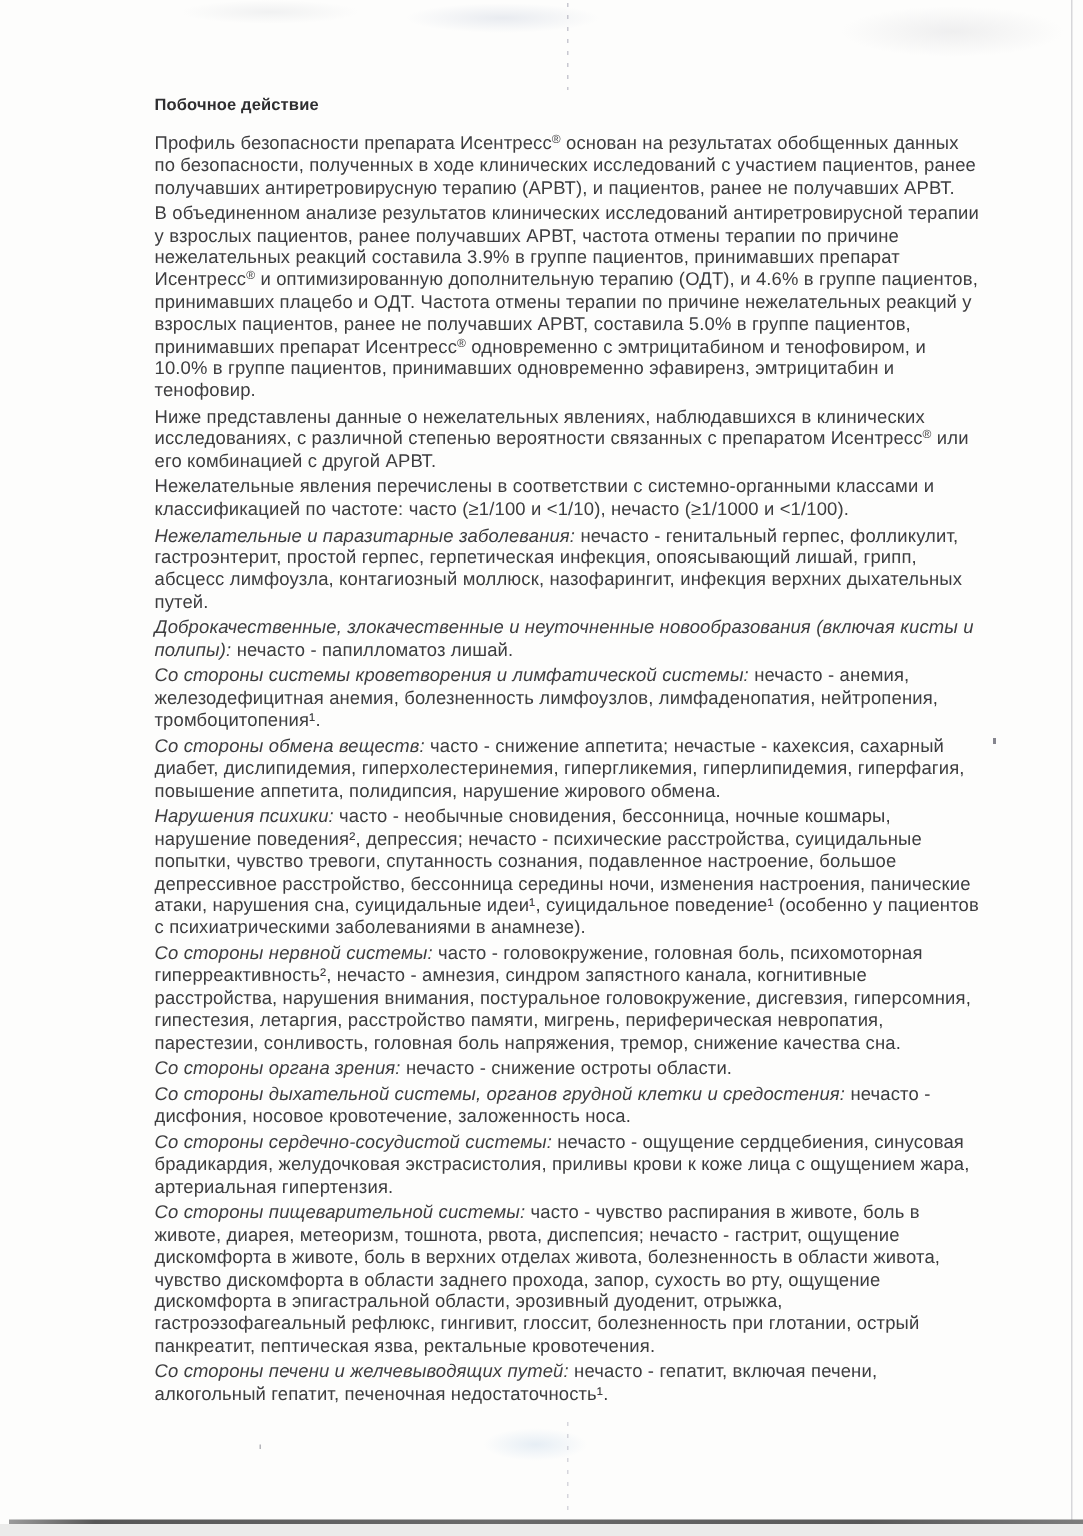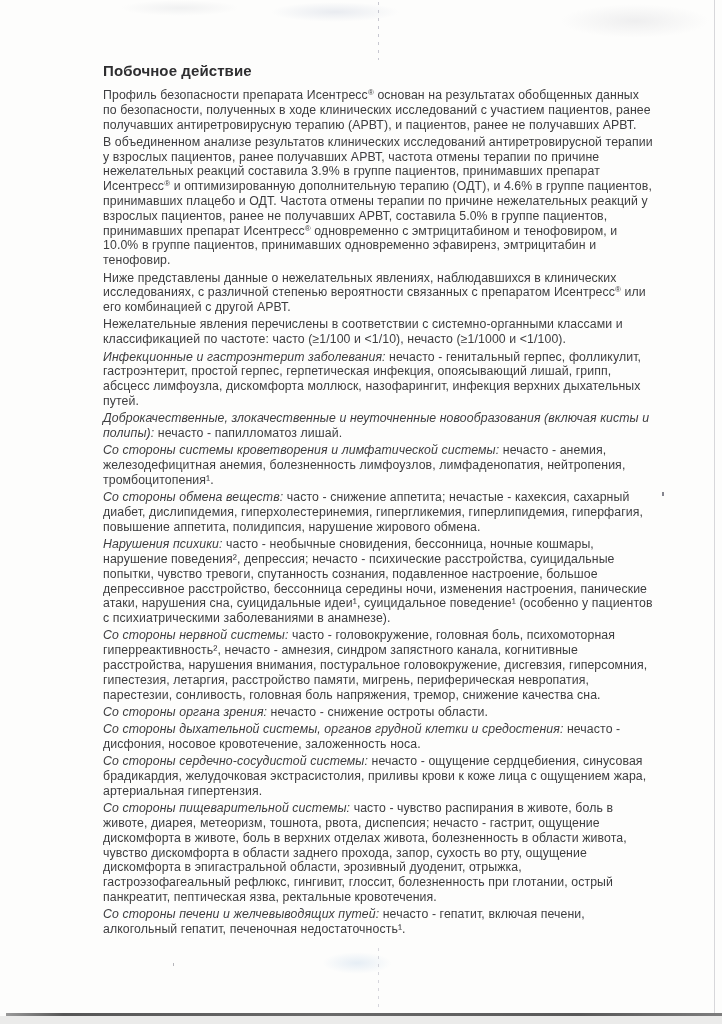--- a/index.html
+++ b/index.html
@@ -15,21 +15,21 @@
     position: absolute;
     left: 103px;
     top: 62px;
     width: 550px;
     color: #3d3d3f;
     font-size: 12.3px;
     line-height: 14.8px;
     letter-spacing: 0.1px;
   }
   h1.heading {
-    font-size: 15px;
+    font-size: 11px;
     line-height: 17px;
     font-weight: bold;
     color: #2e2e30;
     margin: 0 0 9px 0;
   }
   p.para { margin: 0 0 2.5px 0; }
   p.para i { font-style: italic; }
   .content sup { font-size: 8px; line-height: 0; vertical-align: 4px; }
 
   
@@ -73,21 +73,21 @@
   <div class="speck speck-a"></div>
   <div class="speck speck-b"></div>
 
   <div class="content">
     <h1 class="heading">Побочное действие</h1>
 
     <p class="para"><i></i><span class="rich">Профиль безопасности препарата Исентресс<sup>®</sup> основан на результатах обобщенных данных по безопасности, полученных в ходе клинических исследований с участием пациентов, ранее получавших антиретровирусную терапию (АРВТ), и пациентов, ранее не получавших АРВТ.</span></p>
     <p class="para"><i></i><span class="rich">В объединенном анализе результатов клинических исследований антиретровирусной терапии у взрослых пациентов, ранее получавших АРВТ, частота отмены терапии по причине нежелательных реакций составила 3.9% в группе пациентов, принимавших препарат Исентресс<sup>®</sup> и оптимизированную дополнительную терапию (ОДТ), и 4.6% в группе пациентов, принимавших плацебо и ОДТ. Частота отмены терапии по причине нежелательных реакций у взрослых пациентов, ранее не получавших АРВТ, составила 5.0% в группе пациентов, принимавших препарат Исентресс<sup>®</sup> одновременно с эмтрицитабином и тенофовиром, и 10.0% в группе пациентов, принимавших одновременно эфавиренз, эмтрицитабин и тенофовир.</span></p>
     <p class="para"><i></i><span class="rich">Ниже представлены данные о нежелательных явлениях, наблюдавшихся в клинических исследованиях, с различной степенью вероятности связанных с препаратом Исентресс<sup>®</sup> или его комбинацией с другой АРВТ.</span></p>
     <p class="para"><i></i><span class="rich">Нежелательные явления перечислены в соответствии с системно-органными классами и классификацией по частоте: часто (≥1/100 и &lt;1/10), нечасто (≥1/1000 и &lt;1/100).</span></p>
-    <p class="para"><i>Инфекционные и гастроэнтерит заболевания:</i><span class="rich"> нечасто - генитальный герпес, фолликулит, гастроэнтерит, простой герпес, герпетическая инфекция, опоясывающий лишай, грипп, абсцесс лимфоузла, дискомфорта моллюск, назофарингит, инфекция верхних дыхательных путей.</span></p>
+    <p class="para"><i>Нежелательные и паразитарные заболевания:</i><span class="rich"> нечасто - генитальный герпес, фолликулит, гастроэнтерит, простой герпес, герпетическая инфекция, опоясывающий лишай, грипп, абсцесс лимфоузла, контагиозный моллюск, назофарингит, инфекция верхних дыхательных путей.</span></p>
     <p class="para"><i>Доброкачественные, злокачественные и неуточненные новообразования (включая кисты и полипы):</i><span class="rich"> нечасто - папилломатоз лишай.</span></p>
     <p class="para"><i>Со стороны системы кроветворения и лимфатической системы:</i><span class="rich"> нечасто - анемия, железодефицитная анемия, болезненность лимфоузлов, лимфаденопатия, нейтропения, тромбоцитопения¹.</span></p>
     <p class="para"><i>Со стороны обмена веществ:</i><span class="rich"> часто - снижение аппетита; нечастые - кахексия, сахарный диабет, дислипидемия, гиперхолестеринемия, гипергликемия, гиперлипидемия, гиперфагия, повышение аппетита, полидипсия, нарушение жирового обмена.</span></p>
     <p class="para"><i>Нарушения психики:</i><span class="rich"> часто - необычные сновидения, бессонница, ночные кошмары, нарушение поведения², депрессия; нечасто - психические расстройства, суицидальные попытки, чувство тревоги, спутанность сознания, подавленное настроение, большое депрессивное расстройство, бессонница середины ночи, изменения настроения, панические атаки, нарушения сна, суицидальные идеи¹, суицидальное поведение¹ (особенно у пациентов с психиатрическими заболеваниями в анамнезе).</span></p>
     <p class="para"><i>Со стороны нервной системы:</i><span class="rich"> часто - головокружение, головная боль, психомоторная гиперреактивность², нечасто - амнезия, синдром запястного канала, когнитивные расстройства, нарушения внимания, постуральное головокружение, дисгевзия, гиперсомния, гипестезия, летаргия, расстройство памяти, мигрень, периферическая невропатия, парестезии, сонливость, головная боль напряжения, тремор, снижение качества сна.</span></p>
     <p class="para"><i>Со стороны органа зрения:</i><span class="rich"> нечасто - снижение остроты области.</span></p>
     <p class="para"><i>Со стороны дыхательной системы, органов грудной клетки и средостения:</i><span class="rich"> нечасто - дисфония, носовое кровотечение, заложенность носа.</span></p>
     <p class="para"><i>Со стороны сердечно-сосудистой системы:</i><span class="rich"> нечасто - ощущение сердцебиения, синусовая брадикардия, желудочковая экстрасистолия, приливы крови к коже лица с ощущением жара, артериальная гипертензия.</span></p>
     <p class="para"><i>Со стороны пищеварительной системы:</i><span class="rich"> часто - чувство распирания в животе, боль в животе, диарея, метеоризм, тошнота, рвота, диспепсия; нечасто - гастрит, ощущение дискомфорта в животе, боль в верхних отделах живота, болезненность в области живота, чувство дискомфорта в области заднего прохода, запор, сухость во рту, ощущение дискомфорта в эпигастральной области, эрозивный дуоденит, отрыжка, гастроэзофагеальный рефлюкс, гингивит, глоссит, болезненность при глотании, острый панкреатит, пептическая язва, ректальные кровотечения.</span></p>
     <p class="para"><i>Со стороны печени и желчевыводящих путей:</i><span class="rich"> нечасто - гепатит, включая печени, алкогольный гепатит, печеночная недостаточность¹.</span></p>

